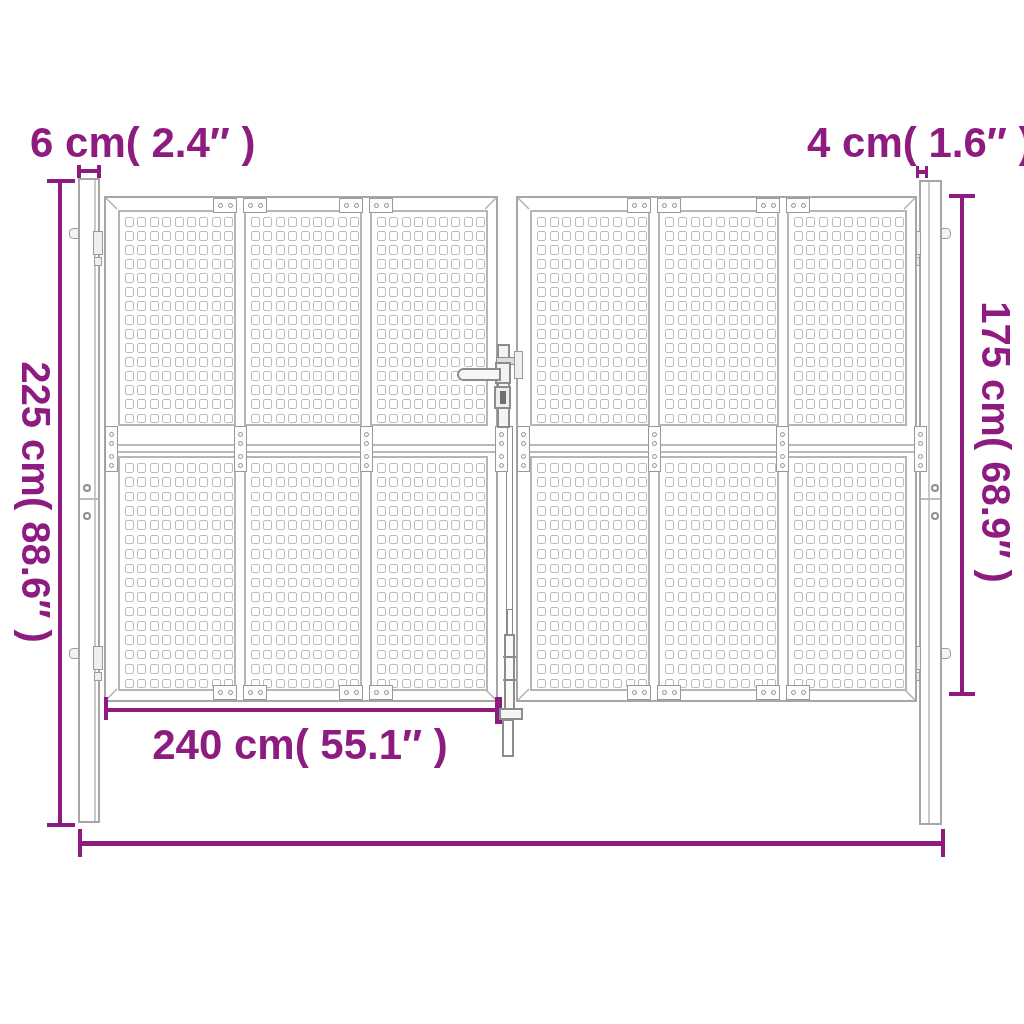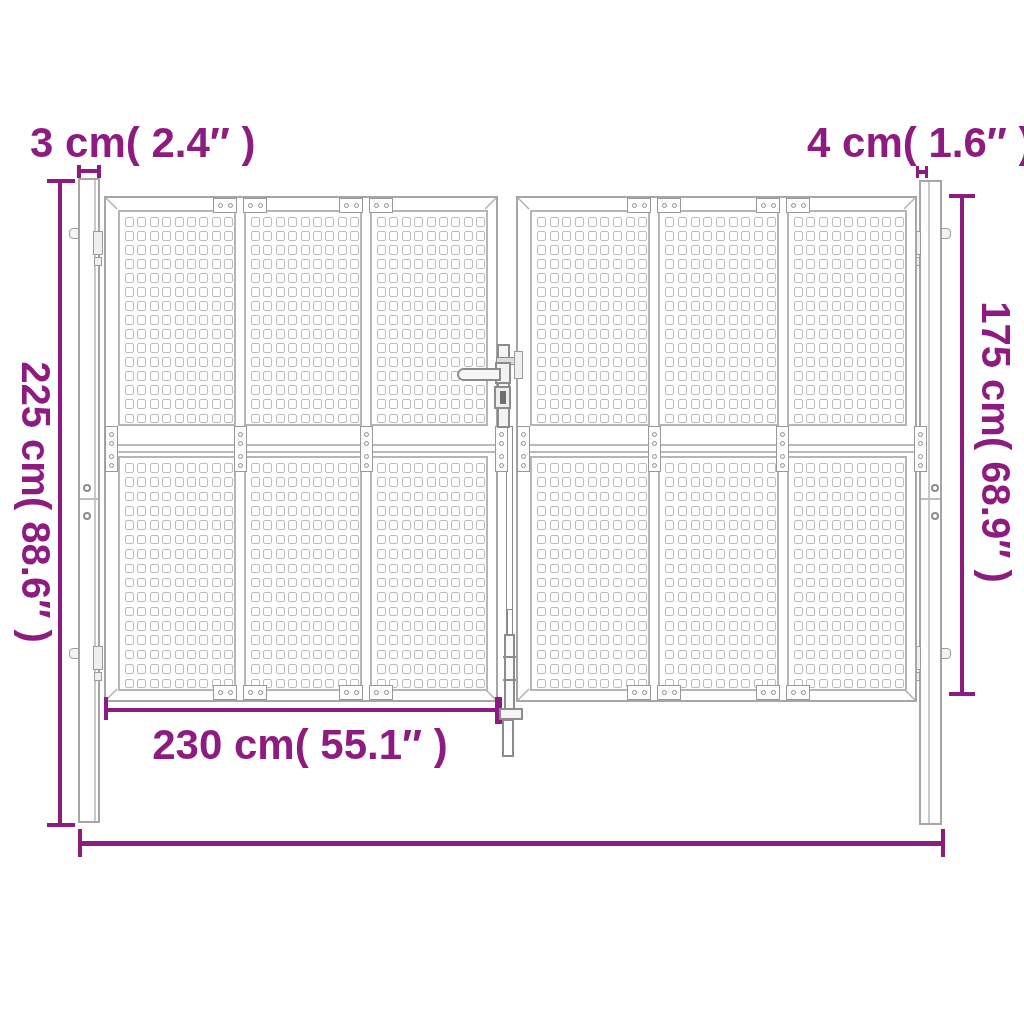--- a/index.html
+++ b/index.html
@@ -1909,39 +1909,39 @@
   <div class="abs hw" style="left:507px;top:609px;width:6px;height:27px;border-width:1.5px;background:#fff;z-index:6;"></div>
   <div class="abs hw" style="left:504px;top:634px;width:11px;height:76px;background:#fafafa;z-index:7;"></div>
   <div class="abs" style="left:503px;top:656px;width:13px;height:2px;background:#8c8c8c;z-index:8;"></div>
   <div class="abs" style="left:503px;top:679px;width:13px;height:2px;background:#8c8c8c;z-index:8;"></div>
   <div class="abs hw" style="left:499px;top:708px;width:24px;height:12px;background:#f5f5f5;z-index:9;"></div>
   <div class="abs hw" style="left:502px;top:719px;width:12px;height:38px;background:#fff;z-index:8;"></div>
 
   <div class="abs dim" style="left:77px;top:165px;width:3.5px;height:13px;"></div>
   <div class="abs dim" style="left:97px;top:165px;width:3.5px;height:13px;"></div>
   <div class="abs dim" style="left:77px;top:169px;width:23px;height:4px;"></div>
-  <div class="dimlabel" style="left:30px;top:121px;">3 cm( 2.4″ )</div>
+  <div class="dimlabel" style="left:30px;top:121px;">6 cm( 2.4″ )</div>
 
   <div class="abs dim" style="left:916px;top:166px;width:3px;height:12px;"></div>
   <div class="abs dim" style="left:925px;top:166px;width:3px;height:12px;"></div>
   <div class="abs dim" style="left:916px;top:170px;width:12px;height:3.5px;"></div>
   <div class="dimlabel" style="left:807px;top:121px;">4 cm( 1.6″ )</div>
 
   <div class="abs dim" style="left:58px;top:179px;width:4px;height:648px;"></div>
   <div class="abs dim" style="left:47px;top:179px;width:28px;height:4px;"></div>
   <div class="abs dim" style="left:47px;top:823px;width:28px;height:4px;"></div>
   <div class="dimlabel vlabel" style="left:-134px;top:481px;">225 cm( 88.6″ )</div>
 
   <div class="abs dim" style="left:960px;top:195px;width:4px;height:501px;"></div>
   <div class="abs dim" style="left:949px;top:194px;width:26px;height:4px;"></div>
   <div class="abs dim" style="left:949px;top:692px;width:26px;height:4px;"></div>
   <div class="dimlabel vlabel" style="left:826px;top:421px;">175 cm( 68.9″ )</div>
 
   <div class="abs dim" style="left:104px;top:697px;width:3.5px;height:23px;"></div>
   <div class="abs dim" style="left:105px;top:708px;width:393px;height:4px;"></div>
   <div class="abs dim" style="left:495px;top:697px;width:7px;height:27px;"></div>
-  <div class="dimlabel center" style="left:100px;top:723px;width:400px;">230 cm( 55.1″ )</div>
+  <div class="dimlabel center" style="left:100px;top:723px;width:400px;">240 cm( 55.1″ )</div>
 
   <div class="abs dim" style="left:78px;top:829px;width:4px;height:28px;"></div>
   <div class="abs dim" style="left:80px;top:841px;width:865px;height:4.5px;"></div>
   <div class="abs dim" style="left:941px;top:829px;width:4px;height:28px;"></div>
 
 </div>
 
 </body></html>

